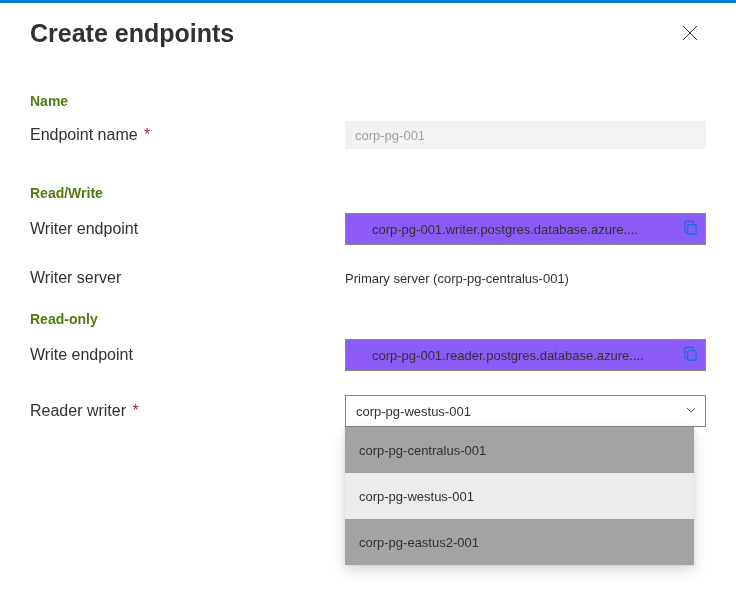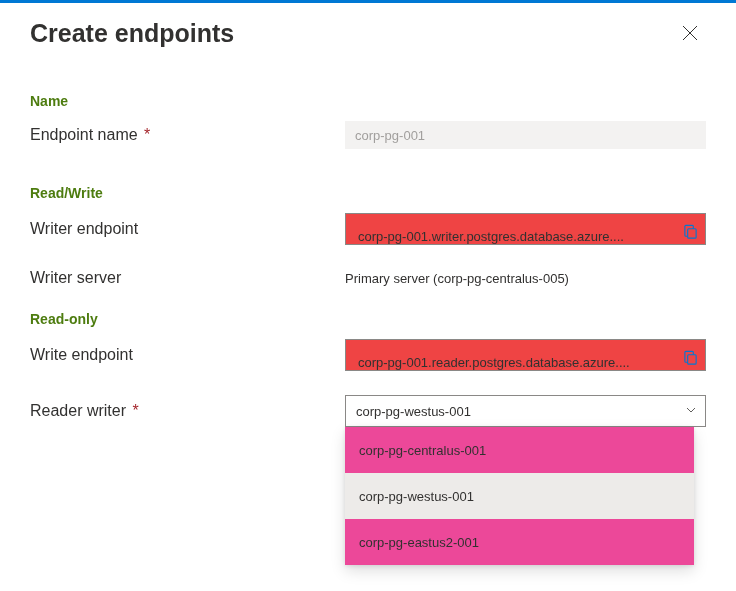--- a/index.html
+++ b/index.html
@@ -87,24 +87,24 @@
       color: #605e5c;
       font-family: inherit;
     }
     .text-input::placeholder {
       color: #a19f9d;
     }
     .readonly-box {
       width: 100%;
       height: 32px;
       border: 1px solid #8a8886;
-      background: #ef4444;
-      display: flex;
-      align-items: flex-end;
-      padding: 0 4px 0 12px;
+      background: #8b5cf6;
+      display: flex;
+      align-items: center;
+      padding: 0 4px 0 26px;
       font-size: 13px;
       color: #323130;
     }
     .readonly-text {
       flex: 1;
       white-space: nowrap;
       overflow: hidden;
       text-overflow: ellipsis;
     }
     .copy-icon-btn {
@@ -147,21 +147,21 @@
     }
     .chevron svg {
       width: 12px;
       height: 12px;
     }
     .dropdown {
       position: absolute;
       top: 32px;
       left: 0;
       right: 12px;
-      background: #ec4899;
+      background: #a3a3a3;
       box-shadow: 0 6px 14px rgba(0,0,0,0.13), 0 1px 4px rgba(0,0,0,0.1);
       z-index: 10;
     }
     .dropdown-item {
       height: 46px;
       display: flex;
       align-items: center;
       padding: 0 14px;
       font-size: 13px;
       color: #323130;
@@ -217,21 +217,21 @@
         </button>
       </div>
     </div>
   </div>
 
   <div class="form-row">
     <div class="label-col">
       <span>Writer server</span>
     </div>
     <div class="field-col">
-      <span class="static-value">Primary server (corp-pg-centralus-005)</span>
+      <span class="static-value">Primary server (corp-pg-centralus-001)</span>
     </div>
   </div>
 
   <div class="section-label section-gap-sm">Read-only</div>
   <div class="form-row">
     <div class="label-col">
       <span>Write endpoint</span>
     </div>
     <div class="field-col">
       <div class="readonly-box">

